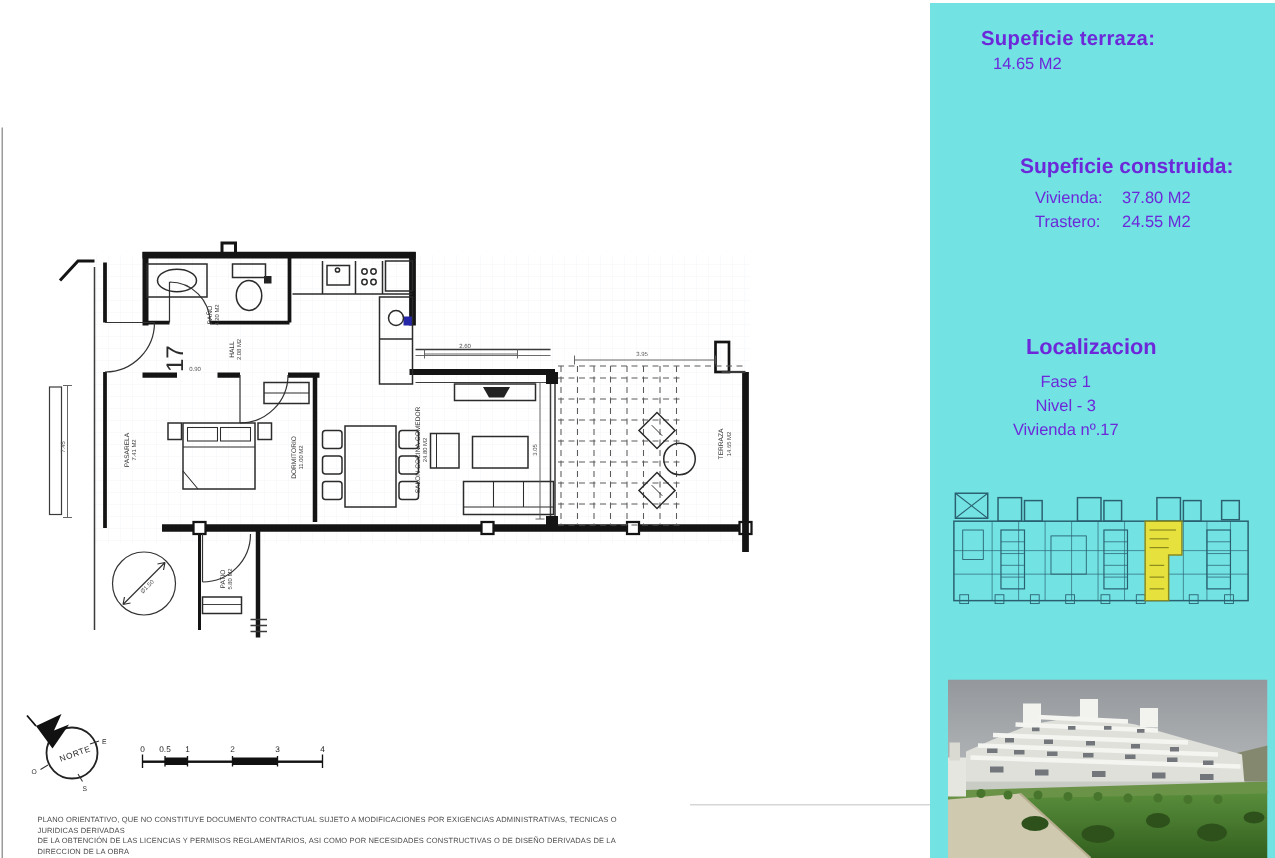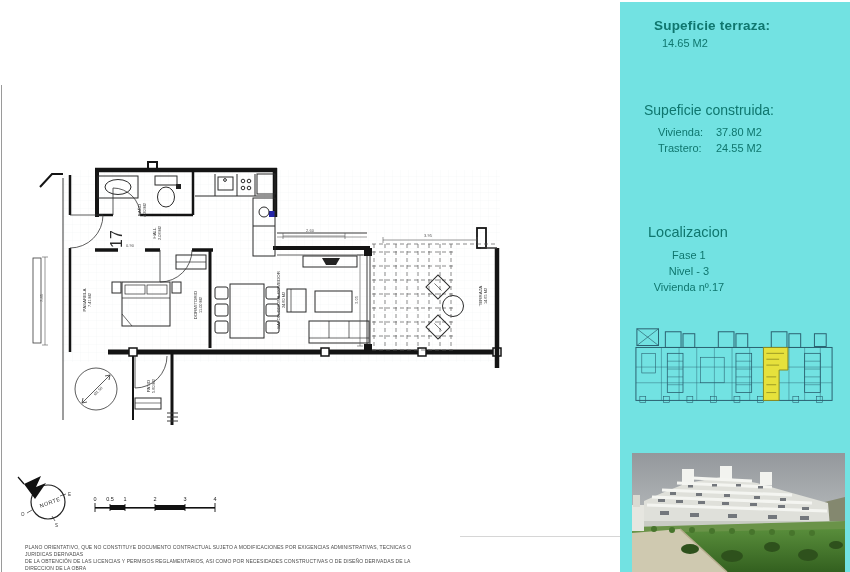--- a/index.html
+++ b/index.html
@@ -2,27 +2,27 @@
 <html><head>
 <meta charset="utf-8">
 <style>
   html,body{margin:0;padding:0;background:#e8e8e8;}
   .page{position:relative;width:850px;height:572px;background:#ffffff;overflow:hidden;
         font-family:"Liberation Sans",sans-serif;}
   .page-edge{position:absolute;left:1px;top:85px;width:1px;height:487px;background:#9a9a9a;}
   .fold-line{position:absolute;left:460px;top:536px;width:165px;height:1px;background:#d6d6d6;}
 
   
-  .sidebar{position:absolute;left:620px;top:2px;width:230px;height:570px;background:#72E2E2;color:#0f766e;}
+  .sidebar{position:absolute;left:620px;top:2px;width:230px;height:570px;background:#72E2E2;color:#6d28d9;}
   .sb-block{position:absolute;}
   .sb-h1{font-size:13.5px;font-weight:bold;letter-spacing:.2px;}
-  .sb-h2{font-size:14px;font-weight:normal;}
+  .sb-h2{font-size:14px;font-weight:bold;margin-left:36px;}
   .sb-val{font-size:11px;margin:4px 0 0 8px;}
   .sb-items{margin:6px 0 0 14px;font-size:11px;line-height:16px;}
-  .sb-row{display:flex;}
+  .sb-row{display:flex;margin-left:32px;}
   .sb-row .lbl{width:58px;}
   .sb-loc-items{margin:7px 0 0 2px;font-size:11px;line-height:16px;}
   .miniplan{position:absolute;left:12px;top:321px;width:204px;height:96px;}
   .photo{position:absolute;left:12px;top:451px;width:213px;height:119px;}
 
   
   .plansvg{position:absolute;left:0;top:0;}
   .disclaimer{position:absolute;left:25px;top:544px;width:412px;color:#4a4a4a;
               font-size:5px;line-height:7px;letter-spacing:.1px;}
   text{font-family:"Liberation Sans",sans-serif;}

